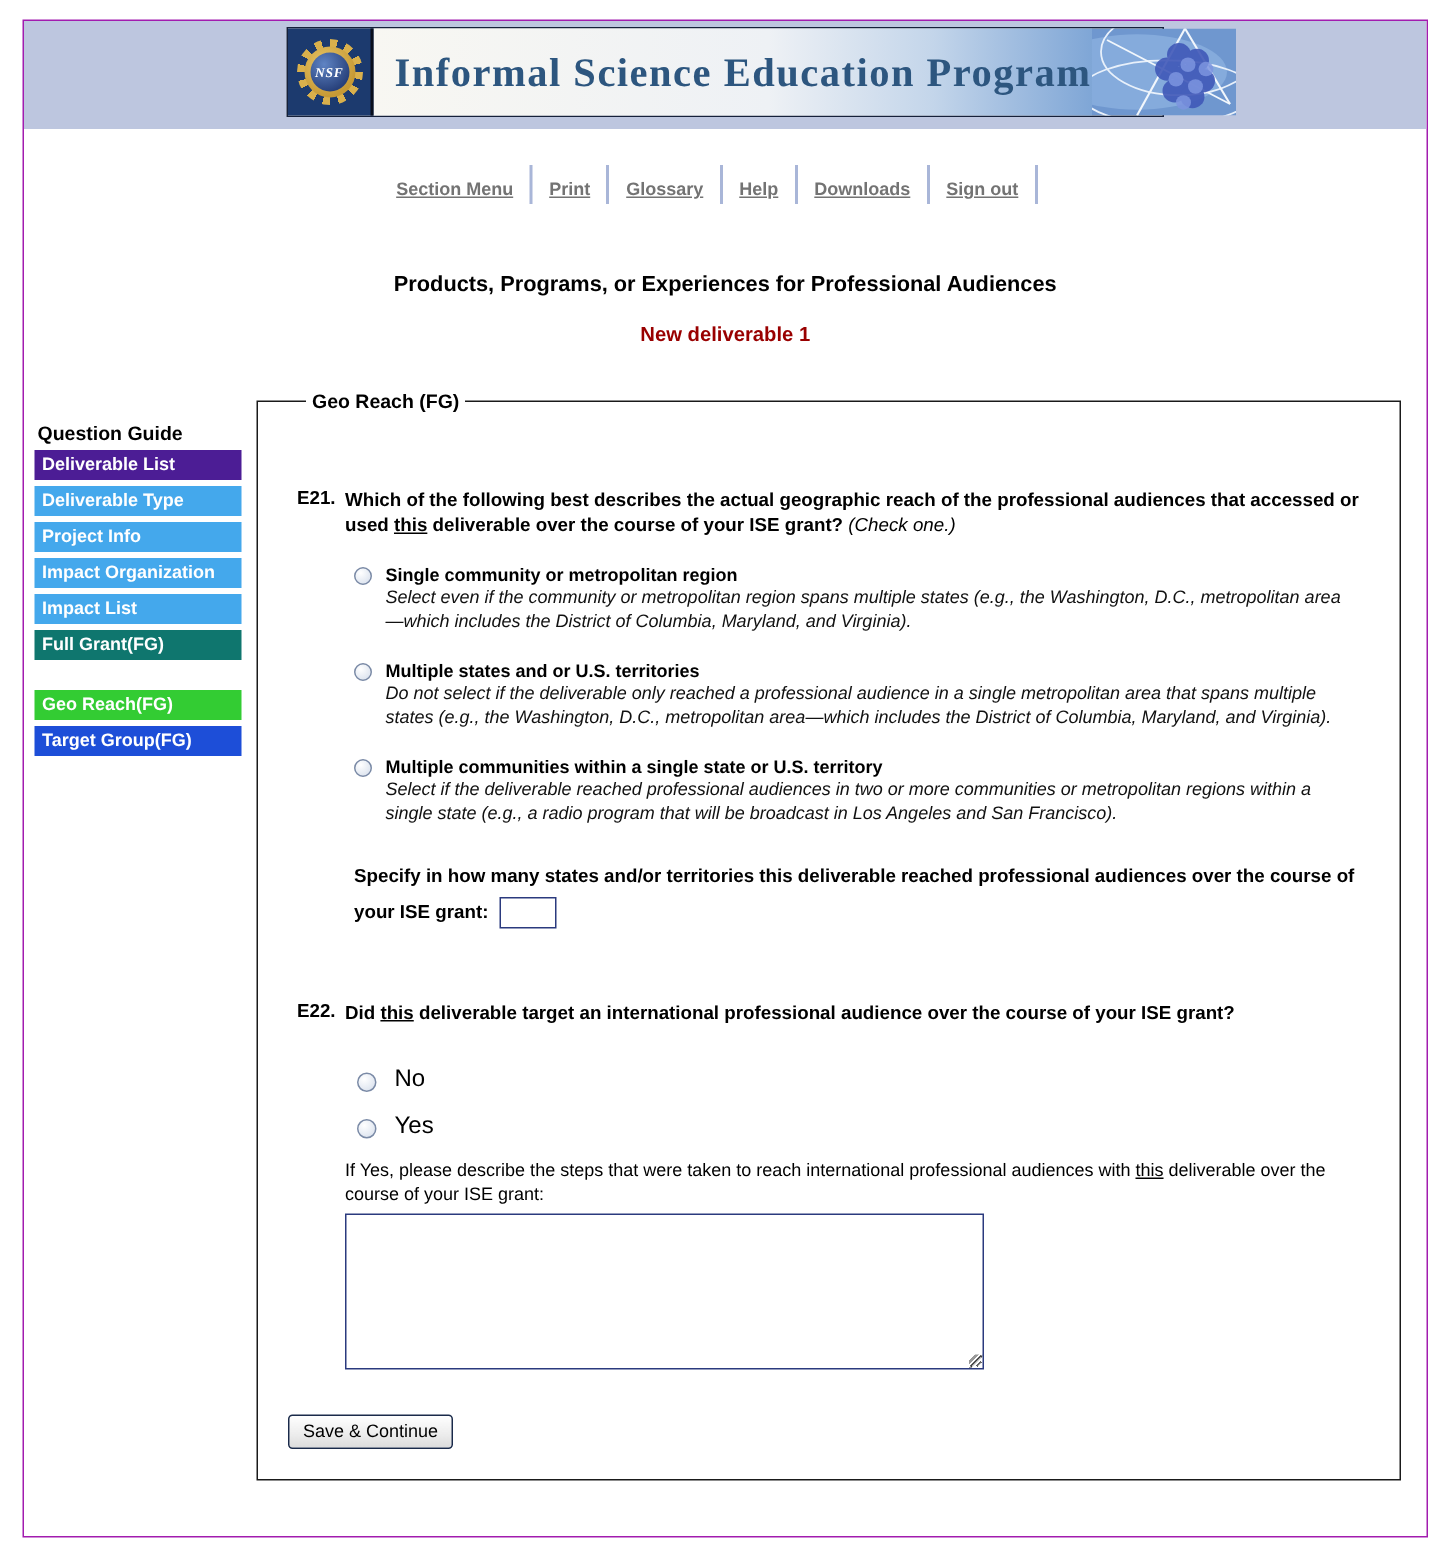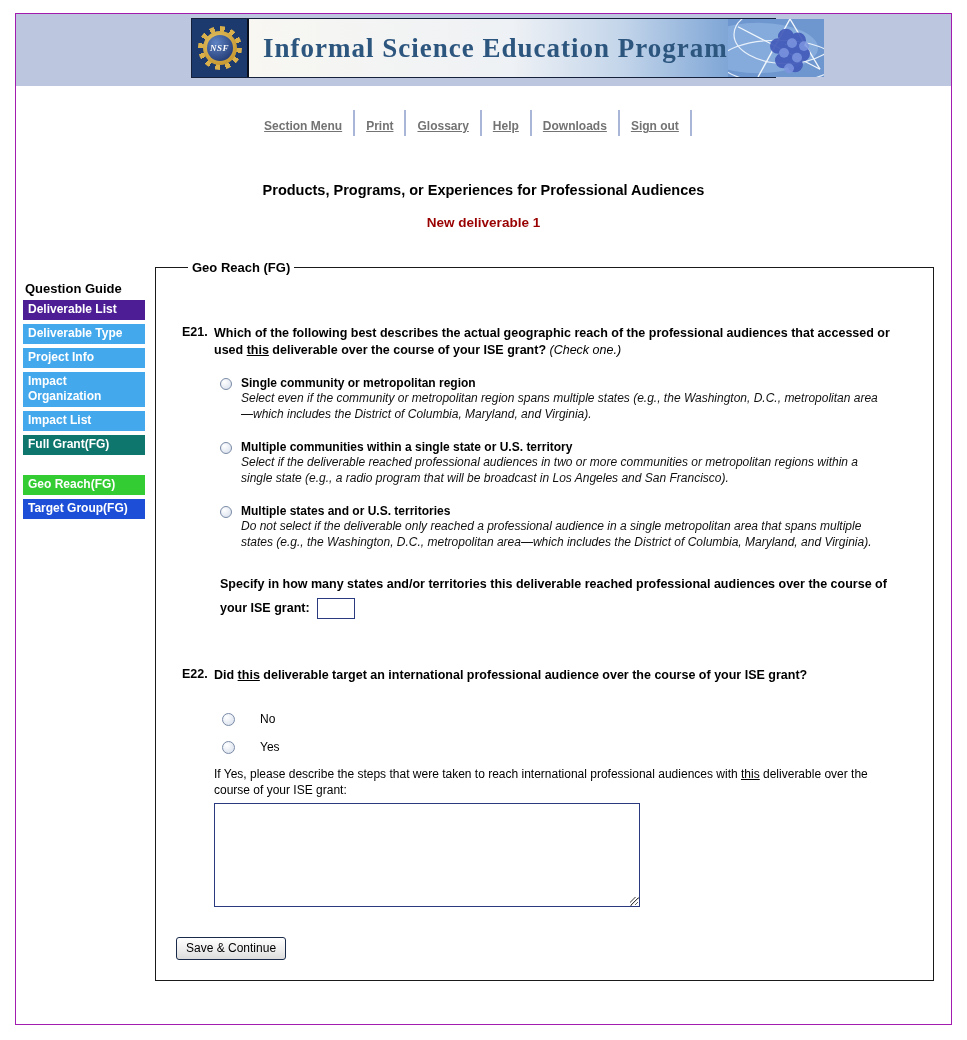--- a/index.html
+++ b/index.html
@@ -35,21 +35,21 @@
   .banner-globe { width:96px; height:100%; flex:0 0 auto; }
   
   .nav-row { display:flex; justify-content:center; align-items:flex-end; margin-top:20px; height:30px; }
   .nav-link { color:#737373; font-weight:bold; font-size:12px; text-decoration:underline; padding-bottom:3px; cursor:pointer; }
   .nav-sep { width:2px; height:26px; background:#A9B6D8; margin:0 11px; }
   
   .page-title { text-align:center; font-size:14.5px; font-weight:bold; margin-top:46px; }
   .page-subtitle { text-align:center; font-size:13.5px; font-weight:bold; margin-top:17px; }
   
   .content { display:flex; margin-top:30px; padding:0 17px 0 7px; align-items:flex-start; }
-  .sidebar { width:122px; flex:0 0 auto; padding-top:21px; }
+  .sidebar { width:138px; flex:0 0 auto; padding-top:21px; }
   .sidebar-heading { font-size:13px; font-weight:bold; margin-bottom:4px; padding-left:2px; }
   .guide-item { color:#fff; font-weight:bold; font-size:12px; padding:2px 2px 3px 5px; margin-bottom:4px; line-height:15px; cursor:pointer; }
   .fieldset-wrap { flex:1; margin-left:10px; }
   fieldset { border:1px solid #1a1a1a; min-height:684px; padding:0 24px 20px 26px; }
   legend { font-size:13px; font-weight:bold; padding:0 4px; margin-left:6px; }
   .question { display:flex; margin-top:50px; }
   .qnum { font-weight:bold; font-size:12.5px; width:32px; flex:0 0 auto; }
   .qtext { font-weight:bold; font-size:12.5px; line-height:1.35; max-width:688px; }
   .u { text-decoration:underline; }
   .note { font-weight:normal; font-style:italic; }
@@ -59,21 +59,21 @@
     border:1px solid #7A8AA6; border-radius:50%; margin:2px 9px 0 0;
     background:radial-gradient(circle at 35% 30%, #ffffff, #DDE4EF 80%);
   }
   .radio.big { width:13px; height:13px; }
   .opt-title { font-weight:bold; font-size:12px; }
   .opt-desc { font-style:italic; font-size:12px; line-height:1.38; max-width:640px; color:#111; }
   .specify { font-weight:bold; font-size:12.5px; line-height:1.9; margin:22px 0 0 6px; max-width:700px; }
   .small-input { width:38px; height:21px; border:1px solid #2B3A7E; margin-left:4px; vertical-align:middle; font-size:12px; padding:1px 3px; }
   .yn-options { margin:28px 0 0 40px; }
   .yn-row { display:flex; align-items:center; margin-bottom:13px; }
-  .yn-label { font-size:12px; margin-left:16px; }
+  .yn-label { font-size:16px; margin-left:3px; }
   .followup { font-size:12px; line-height:1.3; margin:8px 0 0 32px; max-width:692px; }
   .bigbox {
     display:block; width:426px; height:104px; margin:4px 0 0 32px; border:1px solid #2B3A7E; resize:both;
     font-size:12px; padding:3px;
     background:
       linear-gradient(135deg, transparent 0 3px, #999 3px 4.5px, transparent 4.5px 6px, #999 6px 7.5px, transparent 7.5px) bottom right / 9px 9px no-repeat;
   }
   .save-btn {
     margin:30px 0 0 -6px; font-family:"Liberation Sans", sans-serif; font-size:12px; color:#000;
     padding:3px 9px 4px; border:1px solid #1a2a4a; border-radius:3px;
@@ -170,30 +170,30 @@
               <input type="radio" name="e21" class="radio" style="">
               <div>
                 <div class="opt-title">Single community or metropolitan region</div>
                 <div class="opt-desc">Select even if the community or metropolitan region spans multiple states (e.g., the Washington, D.C., metropolitan area—which includes the District of Columbia, Maryland, and Virginia).</div>
               </div>
             </div>
 
             <div class="option">
               <input type="radio" name="e21" class="radio" style="">
               <div>
-                <div class="opt-title">Multiple communities within a single state or U.S. territory</div>
-                <div class="opt-desc">Select if the deliverable reached professional audiences in two or more communities or metropolitan regions within a single state (e.g., a radio program that will be broadcast in Los Angeles and San Francisco).</div>
+                <div class="opt-title">Multiple states and or U.S. territories</div>
+                <div class="opt-desc">Do not select if the deliverable only reached a professional audience in a single metropolitan area that spans multiple states (e.g., the Washington, D.C., metropolitan area—which includes the District of Columbia, Maryland, and Virginia).</div>
               </div>
             </div>
 
             <div class="option">
               <input type="radio" name="e21" class="radio" style="">
               <div>
-                <div class="opt-title">Multiple states and or U.S. territories</div>
-                <div class="opt-desc">Do not select if the deliverable only reached a professional audience in a single metropolitan area that spans multiple states (e.g., the Washington, D.C., metropolitan area—which includes the District of Columbia, Maryland, and Virginia).</div>
+                <div class="opt-title">Multiple communities within a single state or U.S. territory</div>
+                <div class="opt-desc">Select if the deliverable reached professional audiences in two or more communities or metropolitan regions within a single state (e.g., a radio program that will be broadcast in Los Angeles and San Francisco).</div>
               </div>
             </div>
 
             <div class="specify">
               <span>Specify in how many states and/or territories this deliverable reached professional audiences over the course of your ISE grant:</span>
               <input type="text" class="small-input" value="" style="">
             </div>
           </div>
         </div>
 

